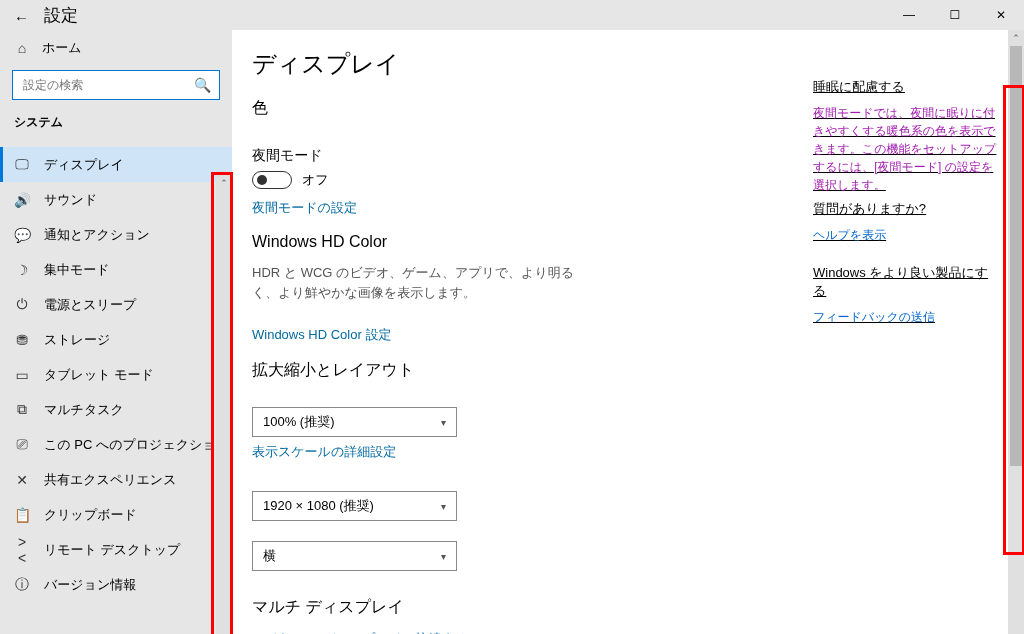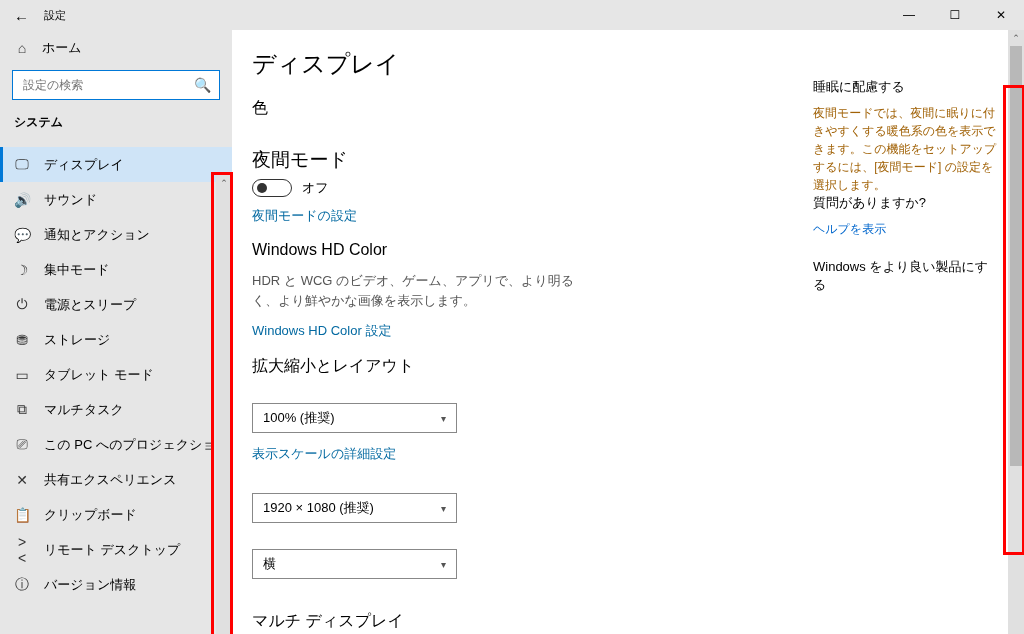--- a/index.html
+++ b/index.html
@@ -1,20 +1,20 @@
 <!DOCTYPE html>
 <html><head>
 <meta charset="utf-8">
 <style>
 * { margin: 0; padding: 0; box-sizing: border-box; font-family: "Yu Gothic UI", "Segoe UI", sans-serif; }
 body { background: #fff; font-size: 13px; color: #000; overflow: hidden; }
 .window { width: 1024px; height: 634px; position: relative; display: flex; flex-direction: column; }
 .titlebar { height: 30px; display: flex; align-items: center; padding-left: 14px; background: #e6e6e6; }
 .titlebar .back { width: 18px; font-size: 15px; }
-.titlebar .title { margin-left: 12px; font-size: 11px; }
+.titlebar .title { margin-left: 12px; font-size: 17px; }
 .win-controls { margin-left: auto; display: flex; }
 .win-controls .btn { width: 46px; height: 30px; display: flex; align-items: center; justify-content: center; font-size: 12px; }
 .body { flex: 1; display: flex; overflow: hidden; }
 .sidebar { width: 232px; background: #e6e6e6; display: flex; flex-direction: column; position: relative; }
 .home-row { display: flex; align-items: center; height: 36px; padding-left: 14px; gap: 12px; font-size: 13px; }
 .search-wrap { padding: 4px 12px 8px 12px; }
 .search { width: 100%; height: 30px; border: 1px solid #0078d7; background: #fff; padding: 0 28px 0 10px; font-size: 12px; outline: none; }
 .search-box { position: relative; }
 .search-icon-pos { position: absolute; right: 8px; top: 7px; color: #666; font-size: 14px; }
 .group-label { padding: 6px 14px 16px; font-size: 12px; font-weight: 600; }
@@ -22,32 +22,32 @@
 .nav-item { display: flex; align-items: center; height: 35px; padding-left: 14px; gap: 14px; font-size: 13px; cursor: default; }
 .nav-item.active { background: #cfe4f7; border-left: 3px solid #0078d7; padding-left: 11px; }
 .nav-icon { width: 16px; text-align: center; font-size: 14px; color: #333; }
 .sb-scroll { position: absolute; right: 0; top: 145px; bottom: 0; width: 16px; background: #e0e0e0; }
 .sb-up { height: 16px; text-align: center; font-size: 9px; color: #555; line-height: 16px; }
 .red1 { position: absolute; border: 3px solid #ff0000; right: -1px; width: 22px; top: 142px; height: 470px; pointer-events: none; }
 .main { flex: 1; display: flex; overflow: hidden; position: relative; }
 .content { flex: 1; padding: 18px 20px 0 20px; overflow: auto; }
 .page-title { font-size: 24px; font-weight: 400; margin-bottom: 18px; }
 .section-h { font-size: 16px; font-weight: 400; margin: 6px 0 12px; }
-.sub-label { font-size: 19px; margin-bottom: 6px; margin-top: 28px; }
+.sub-label { font-size: 14px; margin-bottom: 6px; margin-top: 28px; }
 .toggle-row { display: flex; align-items: center; gap: 10px; margin-bottom: 10px; }
 .toggle { width: 40px; height: 18px; border: 1px solid #333; border-radius: 10px; position: relative; background: #fff; }
 .toggle .knob { width: 10px; height: 10px; background: #333; border-radius: 50%; position: absolute; top: 3px; left: 4px; }
 .link { color: #0369a1; font-size: 13px; cursor: pointer; display: block; margin-bottom: 16px; }
-.desc { color: #555; font-size: 13px; line-height: 1.5; margin-bottom: 12px; max-width: 340px; }
-.dropdown { width: 205px; height: 30px; border: 1px solid #888; display: flex; align-items: center; padding: 0 10px; font-size: 13px; margin-bottom: 12px; cursor: default; background: #fff; position: relative; }
+.desc { color: #555; font-size: 13px; line-height: 1.5; margin-bottom: 24px; max-width: 340px; }
+.dropdown { width: 205px; height: 30px; border: 1px solid #888; display: flex; align-items: center; padding: 0 10px; font-size: 13px; margin-bottom: 6px; cursor: default; background: #fff; position: relative; }
 .dropdown .chev { margin-left: auto; font-size: 10px; color: #555; }
 .gap { height: 14px; }
-.aside { width: 195px; padding: 48px 8px 0 0; font-size: 12px; }
+.aside { width: 195px; padding: 48px 8px 0 0; font-size: 12px; text-decoration: underline; }
 .aside h4 { font-size: 13px; font-weight: 400; margin-bottom: 8px; }
-.aside p { color: #a16207; line-height: 1.5; }
+.aside p { color: #a21caf; line-height: 1.5; margin-bottom: 6px; }
 .aside .alink { color: #0066cc; cursor: pointer; line-height: 1.5; display: block; margin-bottom: 20px; }
 .main-scroll { width: 16px; background: #e0e0e0; position: relative; }
 .main-sb-up { height: 16px; text-align: center; font-size: 9px; color: #555; line-height: 16px; }
 .main-thumb { position: absolute; left: 2px; right: 2px; top: 16px; height: 420px; background: #b8b8b8; }
 .red2 { position: absolute; border: 3px solid #ff0000; right: -1px; width: 22px; top: 55px; height: 470px; pointer-events: none; }
 </style>
 </head>
 <body>
 
 <div class="window">
@@ -178,20 +178,21 @@
       </div>
 
       <div class="aside">
         <h4>睡眠に配慮する</h4>
         <p>夜間モードでは、夜間に眠りに付きやすくする暖色系の色を表示できます。この機能をセットアップするには、[夜間モード] の設定を選択します。</p>
 
         <h4>質問がありますか?</h4>
         <a class="alink">ヘルプを表示</a>
 
         <h4>Windows をより良い製品にする</h4>
+        <a class="alink">フィードバックの送信</a>
       </div>
 
       <div class="main-scroll">
         <div class="main-sb-up">⌃</div>
         <div class="main-thumb"></div>
       </div>
       <div class="red2"></div>
     </div>
   </div>
 </div>

